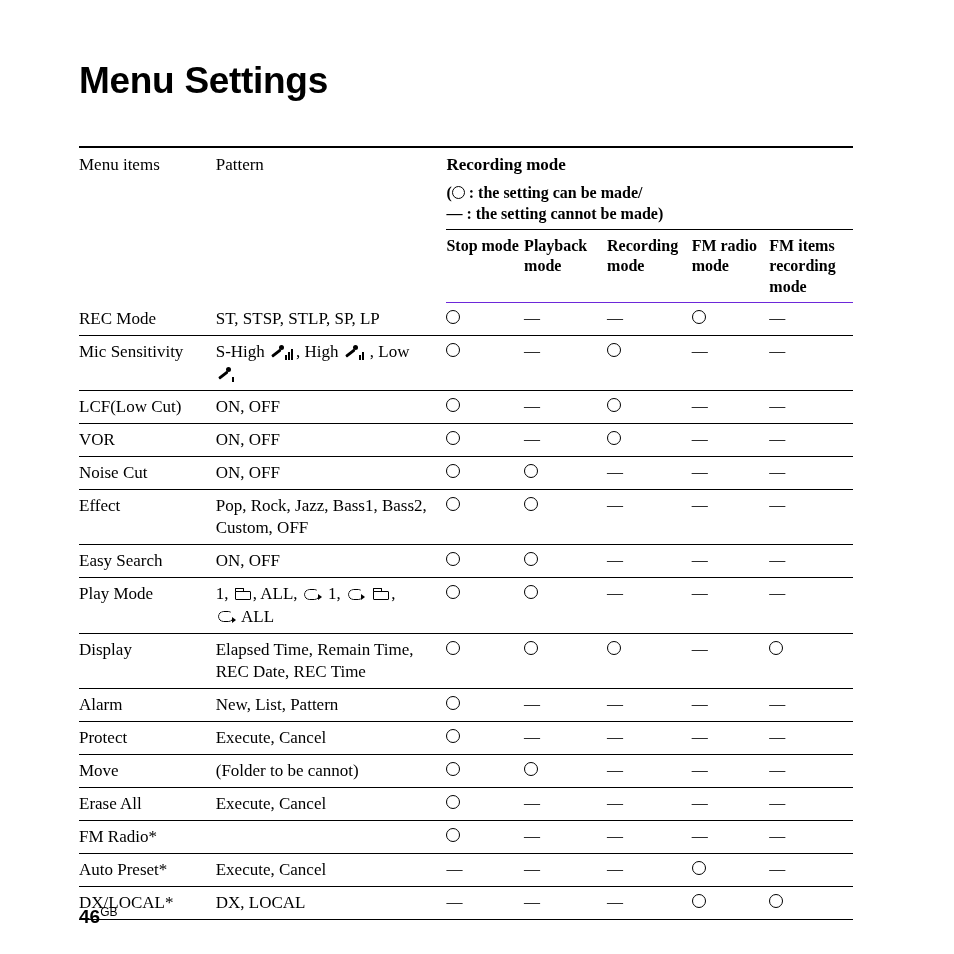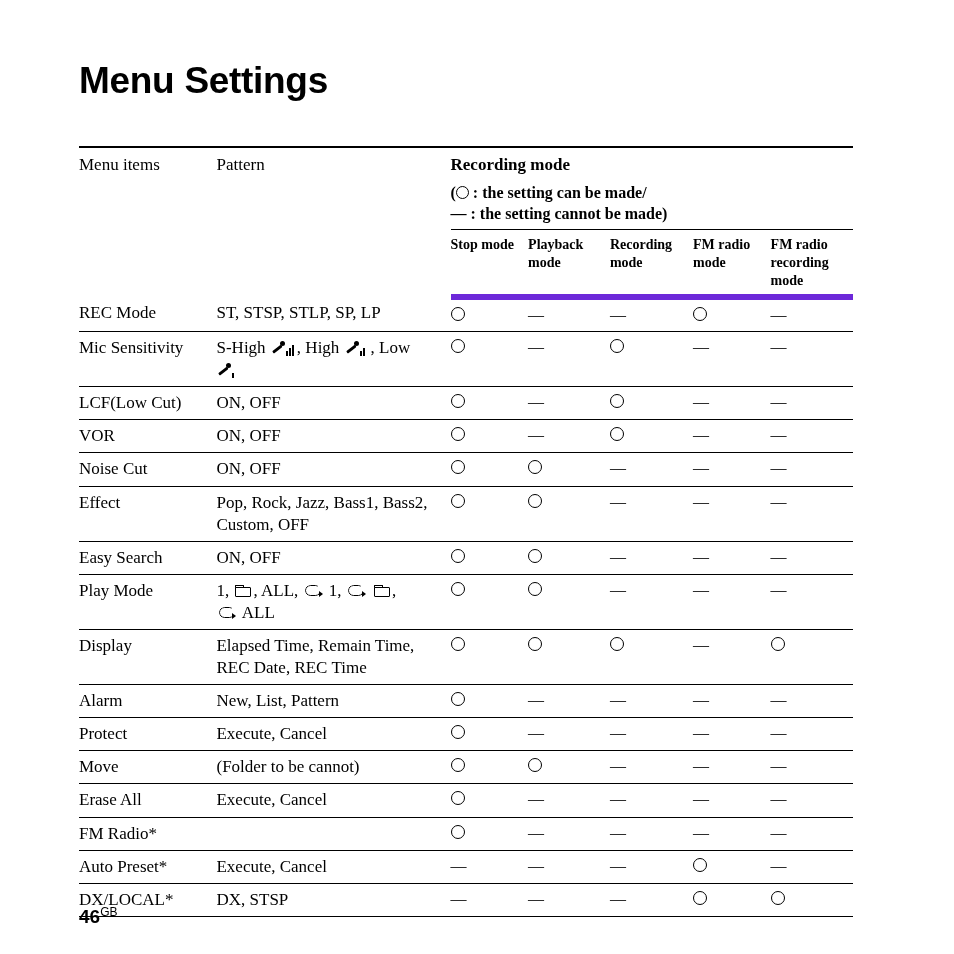--- a/index.html
+++ b/index.html
@@ -41,24 +41,24 @@
     font-weight: 700;
   }
   .op-note {
     font-weight: 700;
     font-size: 16px;
     margin-top: 7px;
     padding-right: 4px;
   }
   table.settings thead tr.sub-head th {
     border-top: 1px solid #000;
-    border-bottom: 6px solid #6d28d9;
+    border-bottom: 1px solid #6d28d9;
     text-align: left;
     font-weight: 700;
-    font-size: 14px;
+    font-size: 16px;
     padding: 6px 4px 4px 0;
     vertical-align: top;
   }
   table.settings tbody td {
     border-bottom: 1px solid #000;
     padding: 5px 6px 5px 0;
     vertical-align: top;
     font-size: 17px;
   }
   table.settings tbody td.menu-col {
@@ -241,21 +241,21 @@
             (<span class="circle-sm"></span><span> : the setting can be made/</span><br>
             <span>— : the setting cannot be made</span>)
           </div>
         </th>
       </tr>
       <tr class="sub-head">
         <th>Stop mode</th>
         <th>Playback mode</th>
         <th>Recording mode</th>
         <th>FM radio mode</th>
-        <th>FM radio recording mode</th>
+        <th>FM items recording mode</th>
       </tr>
     </thead>
     <tbody id="table-body">
     <tr>
           <td class="menu-col">REC Mode</td>
           <td class="settings-col">ST, STSP, STLP, SP, LP</td>
           <td class="mark"><span class="circle"></span></td>
           <td class="mark">—</td>
           <td class="mark">—</td>
           <td class="mark"><span class="circle"></span></td>
@@ -382,21 +382,21 @@
           <td class="menu-col">Auto Preset*</td>
           <td class="settings-col">Execute, Cancel</td>
           <td class="mark">—</td>
           <td class="mark">—</td>
           <td class="mark">—</td>
           <td class="mark"><span class="circle"></span></td>
           <td class="mark">—</td>
         </tr>
         <tr>
           <td class="menu-col">DX/LOCAL*</td>
-          <td class="settings-col">DX, STSP</td>
+          <td class="settings-col">DX, LOCAL</td>
           <td class="mark">—</td>
           <td class="mark">—</td>
           <td class="mark">—</td>
           <td class="mark"><span class="circle"></span></td>
           <td class="mark"><span class="circle"></span></td>
         </tr>
       </tbody>
   </table>
 
 

